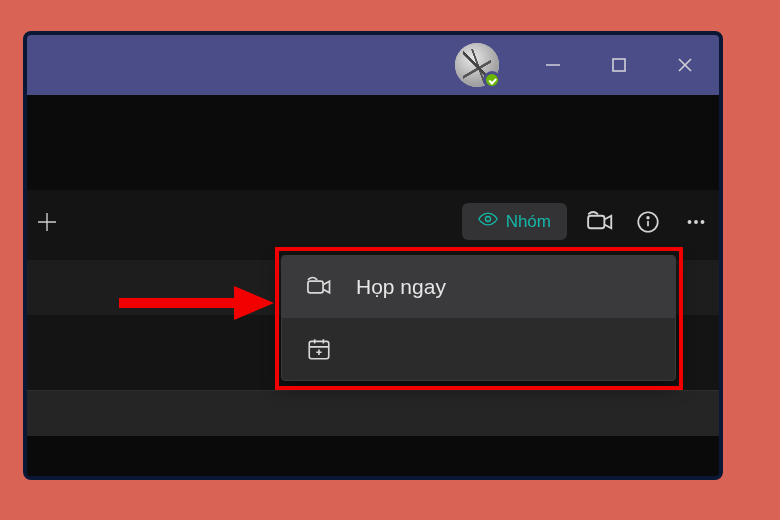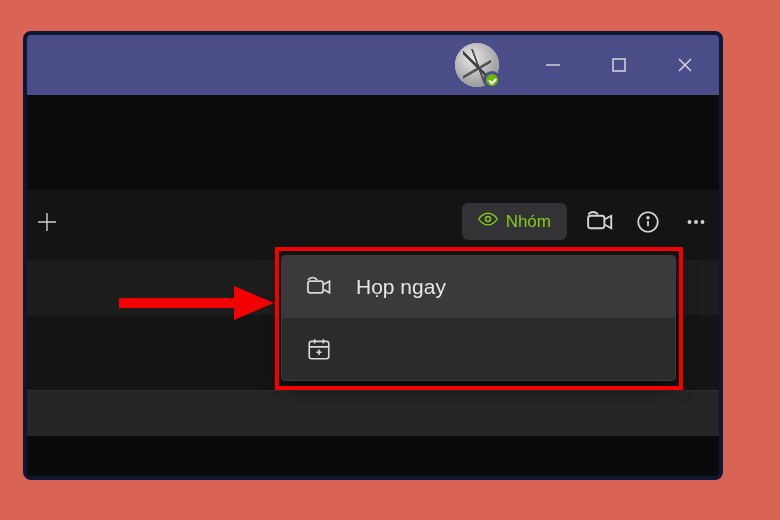--- a/index.html
+++ b/index.html
@@ -124,21 +124,21 @@
     align-items: center;
     gap: 18px;
   }
   .pill {
     display: flex;
     align-items: center;
     gap: 8px;
     background: #333336;
     border-radius: 6px;
     padding: 6px 16px;
-    color: #84cc16;
+    color: #14b8a6;
     font-size: 17px;
   }
   .tool-icon {
     width: 30px;
     height: 30px;
     color: #d4d4d4;
     display: flex;
     align-items: center;
     justify-content: center;
   }

